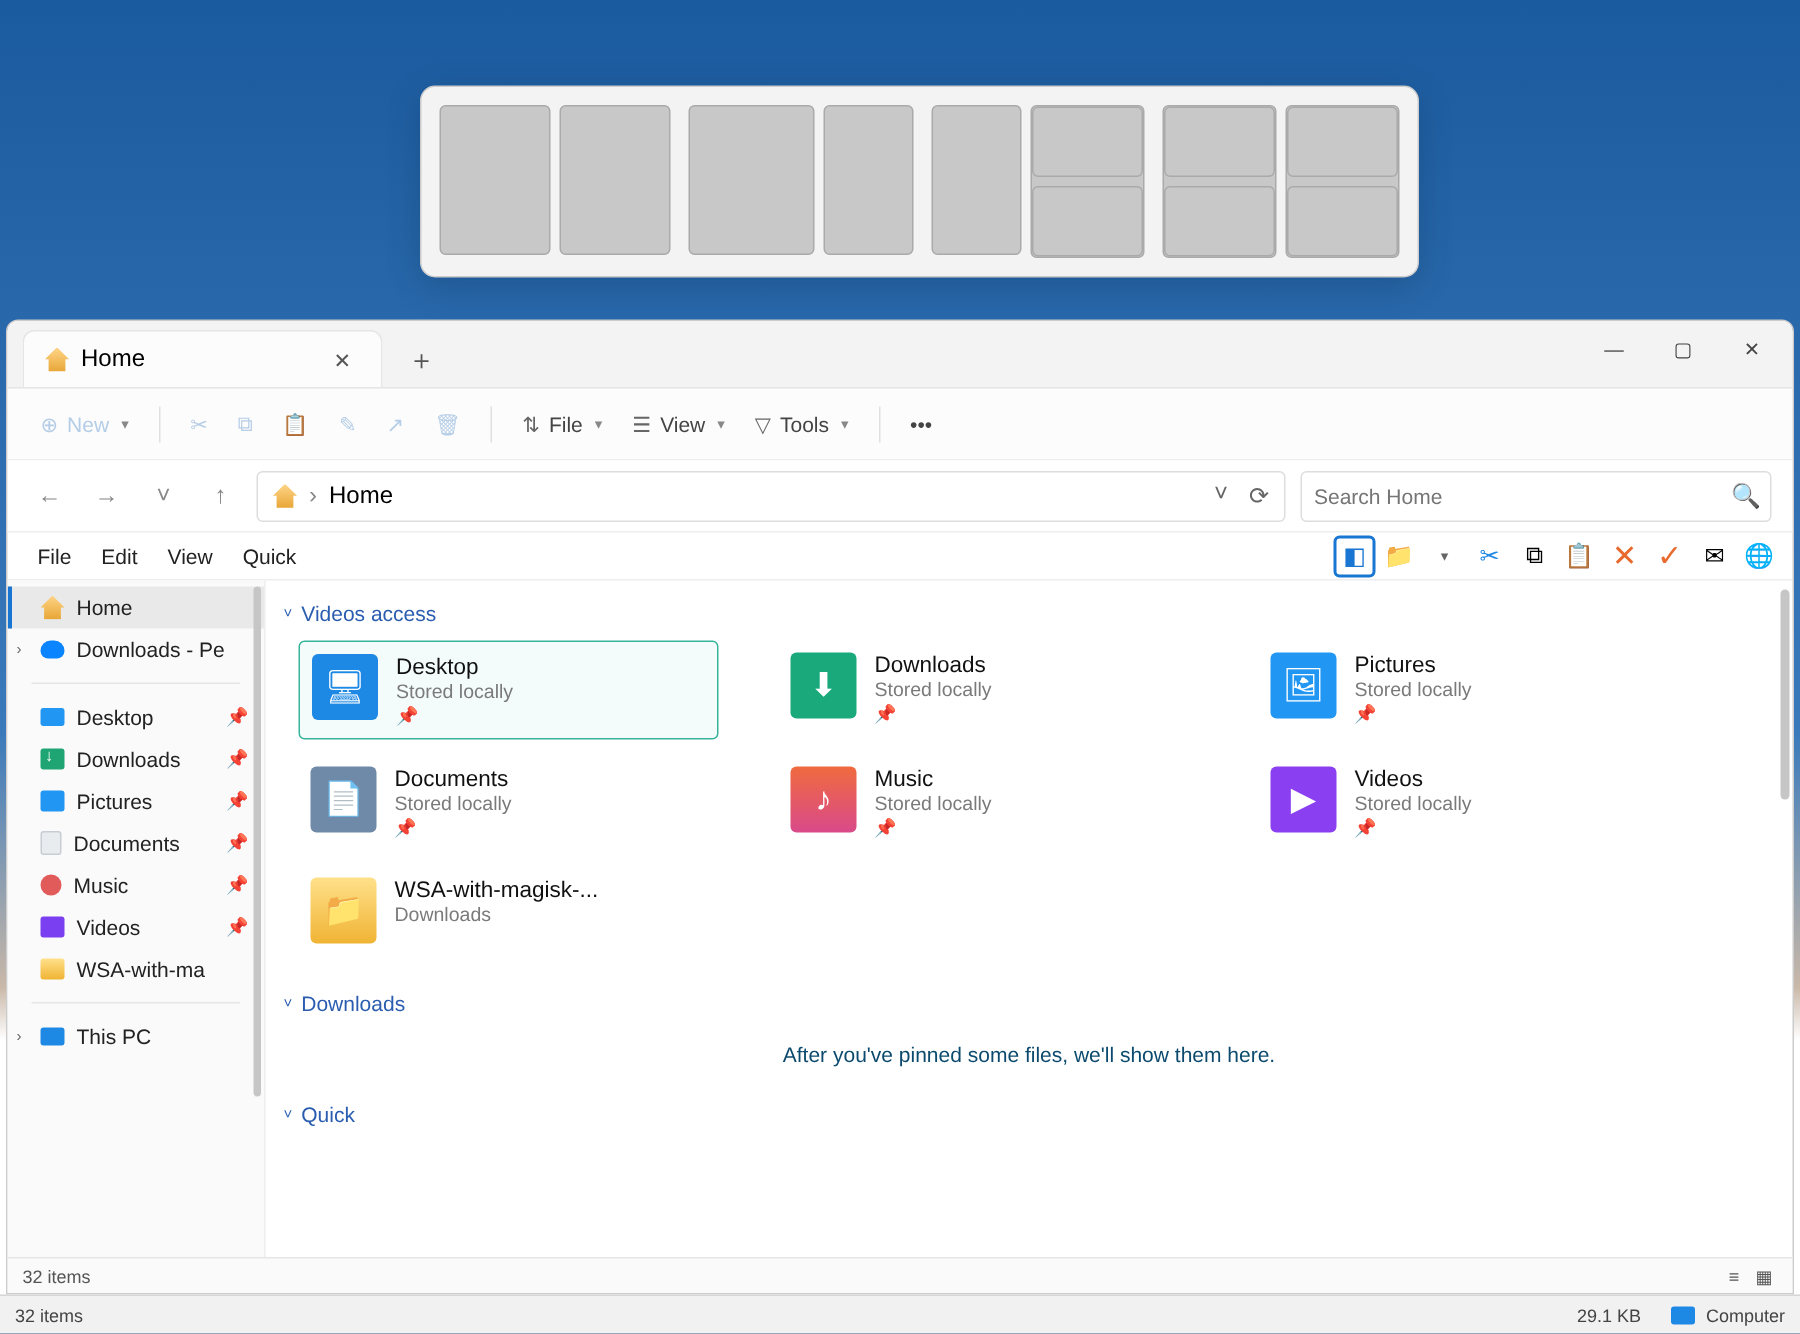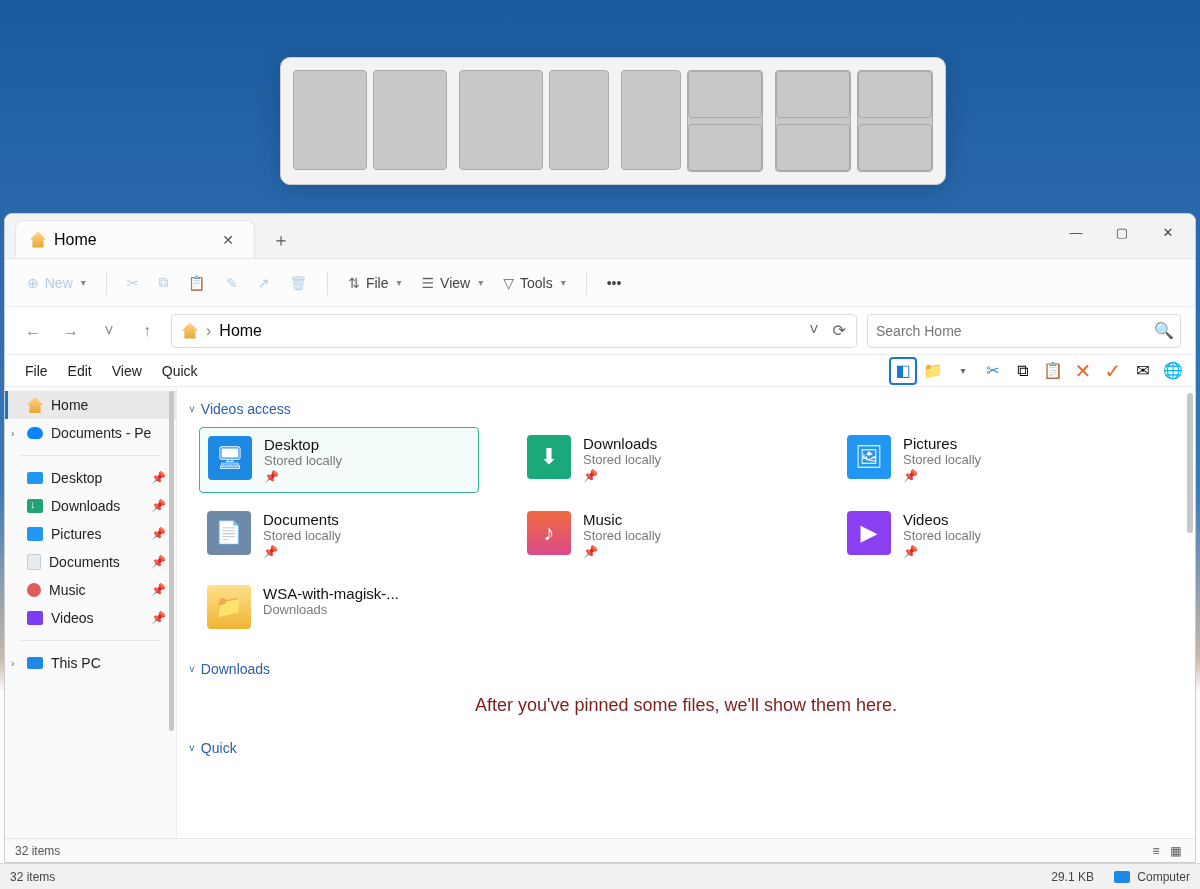--- a/index.html
+++ b/index.html
@@ -84,21 +84,21 @@
   .item {
     display:flex; align-items:flex-start; gap:12px; padding:8px; border-radius:4px;
   }
   .item.selected { border:1px solid #36b49a; background:#f3fcfa;}
   .item .ico { width:44px; height:44px; border-radius:4px; flex-shrink:0; display:flex; align-items:center; justify-content:center; font-size:22px; color:#fff;}
   .item .texts { display:flex; flex-direction:column; }
   .item .title { font-size:15px; color:#111;}
   .item .sub { font-size:13px; color:#7a7a7a;}
   .item .pinmark { font-size:12px; color:#8a8a8a; margin-top:2px;}
 
-  .favmsg { text-align:center; color:#7f1d1d; font-size:18px; margin:18px 0 24px;}
+  .favmsg { text-align:center; color:#0c4a6e; font-size:14px; margin:18px 0 24px;}
   .content .cthumb { position:absolute; right:2px; top:6px; width:6px; height:140px; background:#c6c6c6; border-radius:3px;}
 
   
   .statusbar-inner {
     height:24px; border-top:1px solid #e5e5e5; display:flex; align-items:center;
     padding:0 10px; font-size:12px; color:#555; background:#fafafa;
   }
   .statusbar-inner .right { margin-left:auto; display:flex; align-items:center; gap:8px;}
   .view-toggle { display:flex; gap:2px;}
   .view-toggle span { width:18px; height:16px; display:flex; align-items:center; justify-content:center; border:1px solid transparent;}
@@ -262,21 +262,21 @@
     <div class="body">
       <div class="sidebar">
         <div class="thumb"></div>
         <div class="srow active">
           <span class="i-home"></span>
           <span>Home</span>
         </div>
         <div class="srow" style="position:relative">
           <span class="expander">›</span>
           <span class="i-onedrive"></span>
-          <span>Documents - Pe</span>
+          <span>Downloads - Pe</span>
         </div>
         <hr>
         <div class="srow">
           <span class="i-desktop-s"></span>
           <span>Desktop</span>
           <span class="pin">📌</span>
         </div>
         <div class="srow">
           <span class="i-down-s"></span>
           <span>Downloads</span>
@@ -294,20 +294,24 @@
         </div>
         <div class="srow">
           <span class="i-music-s"></span>
           <span>Music</span>
           <span class="pin">📌</span>
         </div>
         <div class="srow">
           <span class="i-vid-s"></span>
           <span>Videos</span>
           <span class="pin">📌</span>
+        </div>
+        <div class="srow">
+          <span class="i-folder-s"></span>
+          <span>WSA-with-ma</span>
         </div>
         <hr>
         <div class="srow" style="position:relative">
           <span class="expander">›</span>
           <span class="i-pc"></span>
           <span>This PC</span>
         </div>
       </div>
 
       <div class="content">

